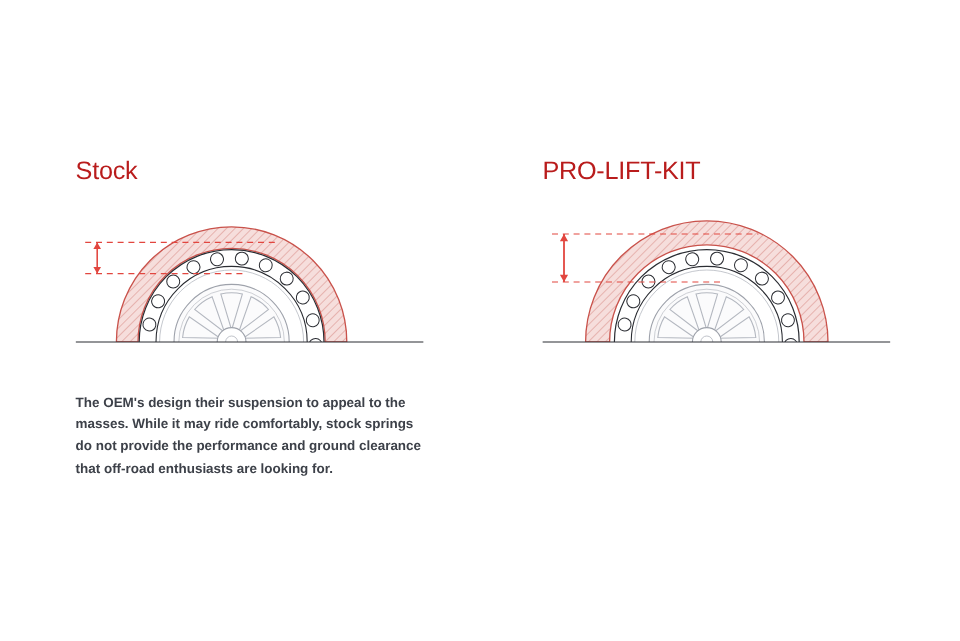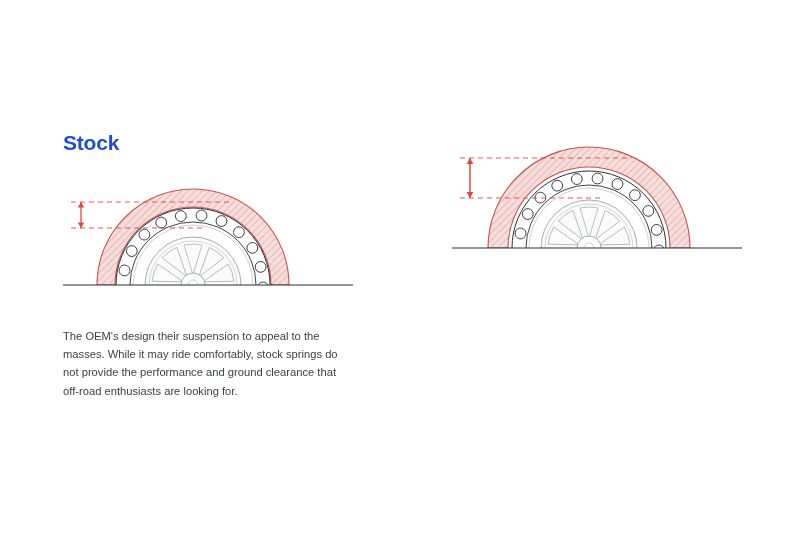--- a/index.html
+++ b/index.html
@@ -25,43 +25,44 @@
   .panel {
     position: absolute;
     top: 130px;
     width: 330px;
   }
   .panel-left { left: 63px; }
   .panel-right { left: 452px; }
 
   .panel-title {
     font-size: 21px;
-    font-weight: bold;
+    font-weight: normal;
     letter-spacing: -0.2px;
-    color: #1d4ed8;
+    color: #b91c1c;
     margin: 0 0 12px 0;
     line-height: 1.2;
   }
 
   .figure {
     position: relative;
     width: 290px;
     height: 160px;
     margin-left: 0;
   }
   .figure svg {
     display: block;
   }
 
   .panel-body {
     font-size: 11.2px;
     line-height: 1.62;
     color: #3d4149;
     width: 288px;
     margin: 0;
+    font-weight: bold;
   }
   .panel-right .panel-body { width: 290px; }
 </style>
 </head>
 <body>
 
 <div class="stage">
 
   <div class="panel panel-left">
     <h2 class="panel-title">Stock</h2>
@@ -185,20 +186,21 @@
           <path d="M 18,35 l -3.2,5.5 l 6.4,0 Z" fill="#e2463f"></path>
           <path d="M 18,61 l -3.2,-5.5 l 6.4,0 Z" fill="#e2463f"></path>
         </g>
       </svg>
     </div>
 
     <p class="panel-body">The OEM's design their suspension to appeal to the masses. While it may ride comfortably, stock springs do not provide the performance and ground clearance that off-road enthusiasts are looking for.</p>
   </div>
 
   <div class="panel panel-right">
+    <h2 class="panel-title">PRO-LIFT-KIT</h2>
 
     <div class="figure">
       <svg width="290" height="160" viewBox="0 0 290 160" xmlns="http://www.w3.org/2000/svg">
         <defs>
           <clipPath id="clipGroundR">
             <rect x="0" y="0" width="290" height="118"></rect>
           </clipPath>
           <pattern id="hatchR" width="5" height="5" patternTransform="rotate(45)" patternUnits="userSpaceOnUse">
             <rect width="5" height="5" fill="#f6dedc"></rect>
             <line x1="0" y1="0" x2="0" y2="5" stroke="#d98c86" stroke-width="0.9"></line>

